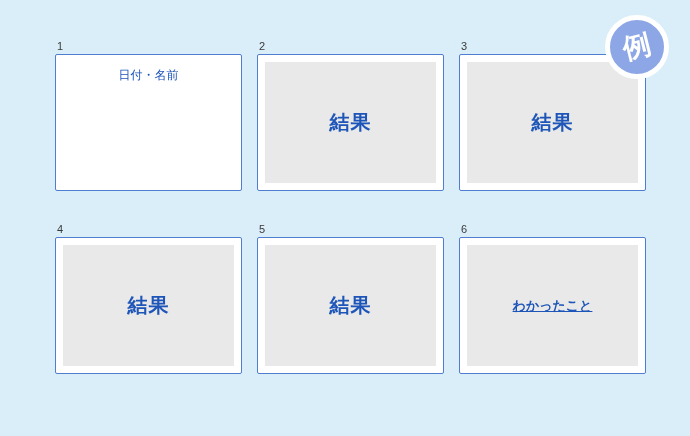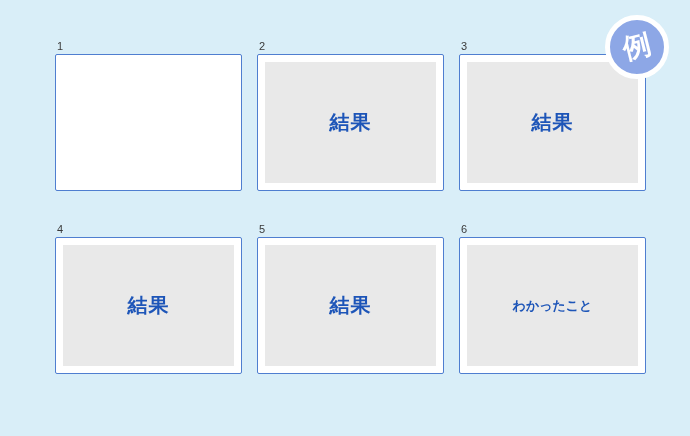--- a/index.html
+++ b/index.html
@@ -59,20 +59,21 @@
   }
   .slide-title {
     color: var(--slide-text);
     font-weight: bold;
     font-size: 20px;
     letter-spacing: 1px;
   }
   .slide.small-text .slide-title {
     font-size: 13px;
     letter-spacing: 0;
+    text-decoration: underline;
   }
   .subtitle-bar {
     height: 26px;
     display: flex;
     align-items: center;
     justify-content: center;
   }
   .slide-subtitle {
     color: var(--slide-text);
     font-size: 12px;
@@ -101,20 +102,23 @@
 </head>
 <body>
 
 <div class="canvas">
 
   <div class="grid">
 
     <div class="cell">
       <div class="slide-number">1</div>
       <div class="slide">
+        <div class="subtitle-bar">
+          <span class="slide-subtitle">日付・名前</span>
+        </div>
       </div>
     </div>
 
     <div class="cell">
       <div class="slide-number">2</div>
       <div class="slide">
         <div class="placeholder">
           <span class="slide-title">結果</span>
         </div>
       </div>

